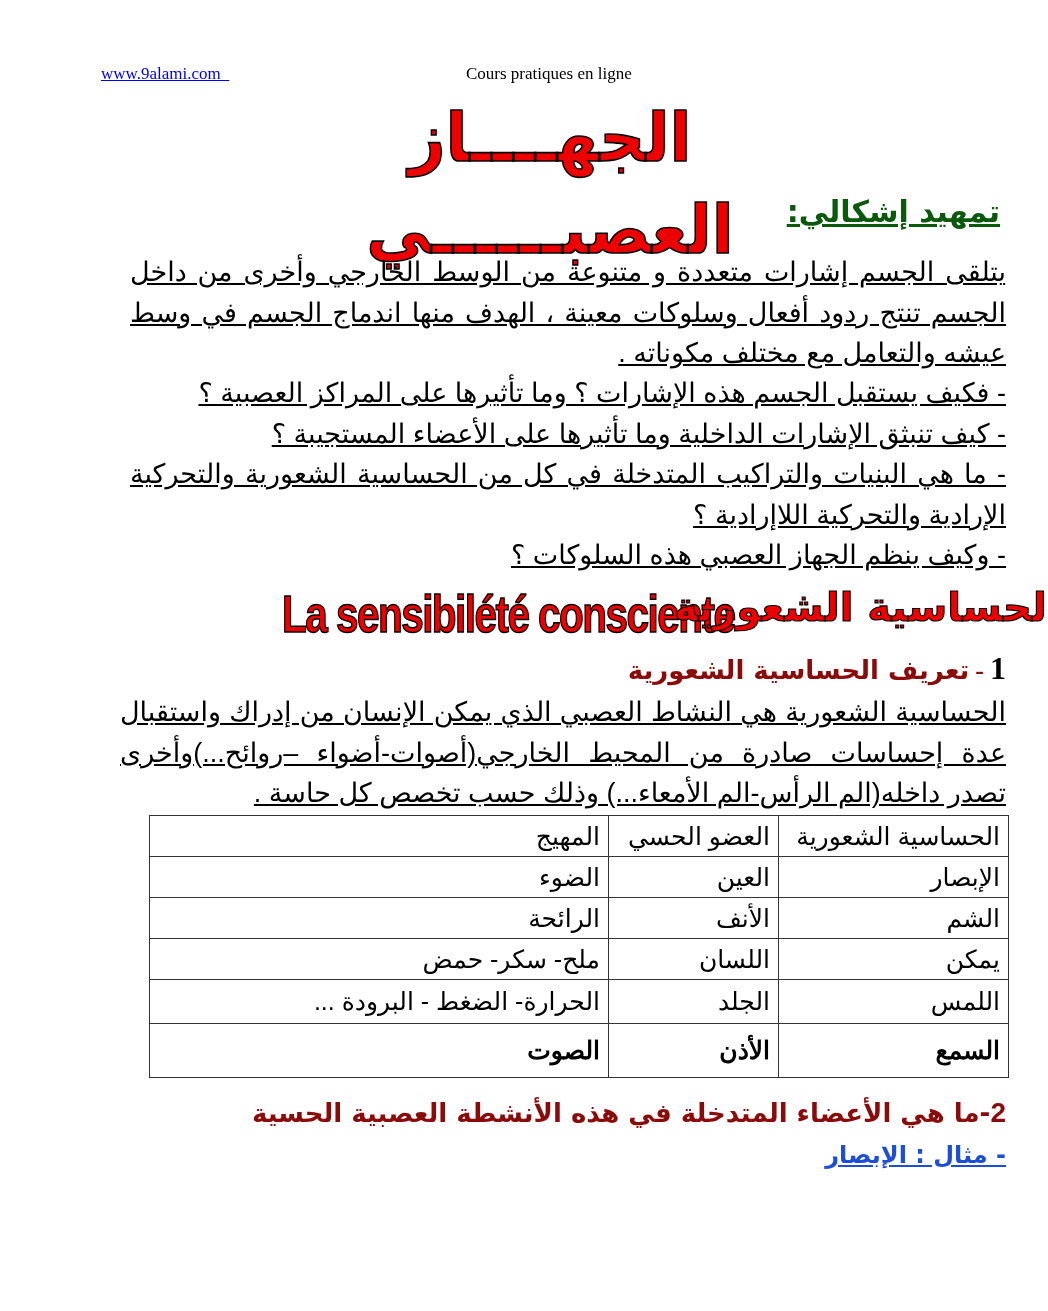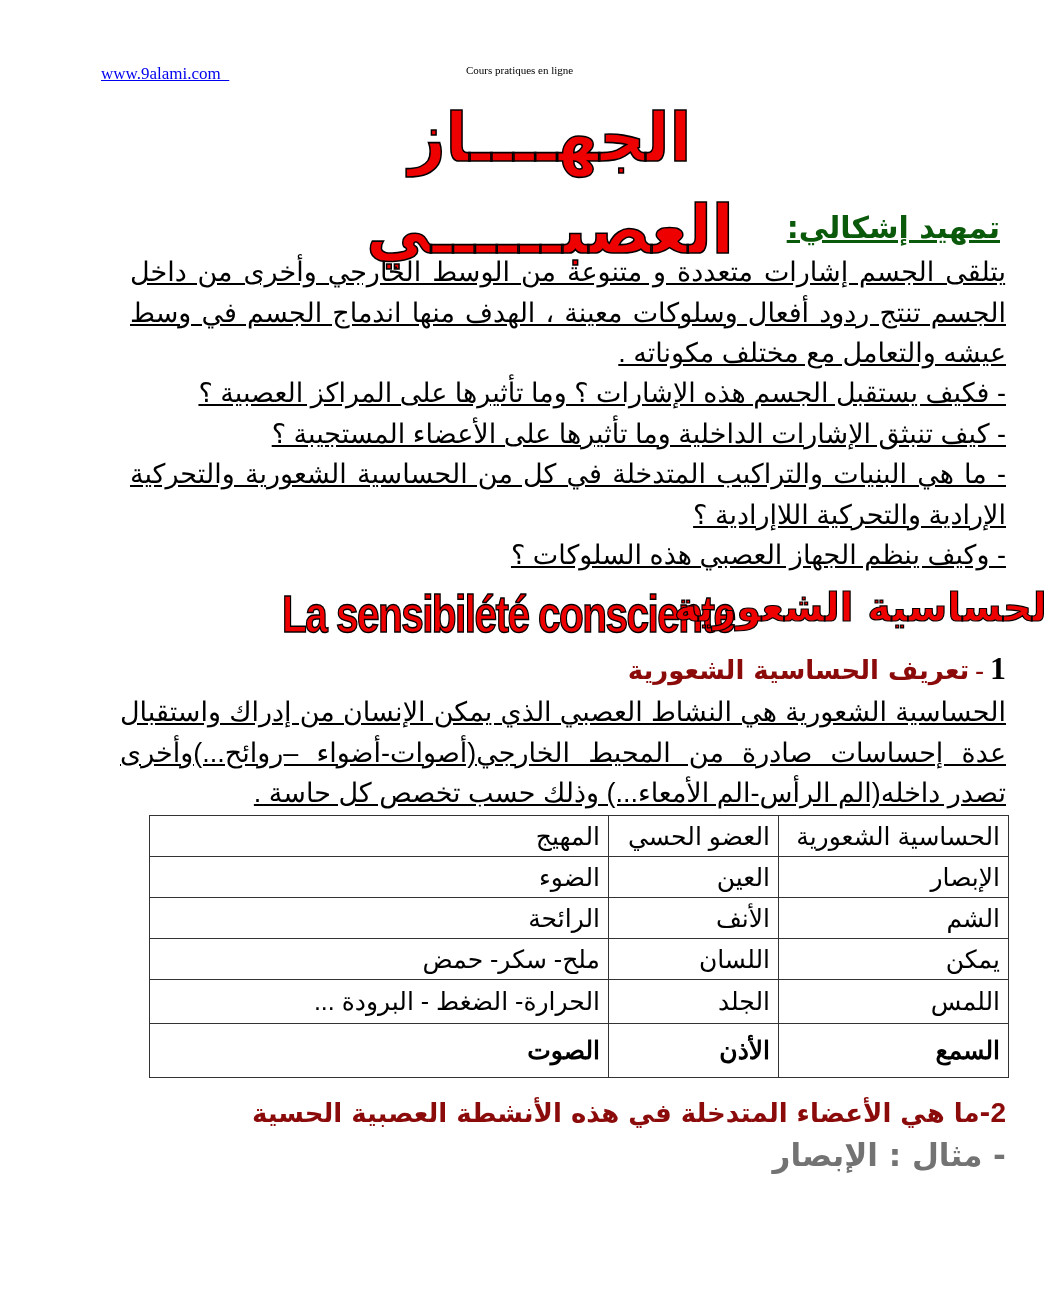--- a/index.html
+++ b/index.html
@@ -14,40 +14,40 @@
     }
     .page { position: absolute; left: 0; top: 0; width: 1048px; height: 1311px; }
 
     .header-link {
       position: absolute; left: 101px; top: 64px;
       font-family: "Liberation Serif", serif; font-size: 17px;
       color: #0000ee; text-decoration: underline; white-space: pre;
     }
     .header-tagline {
       position: absolute; left: 466px; top: 64px;
-      font-family: "Liberation Serif", serif; font-size: 11px; color: #000;
+      font-family: "Liberation Serif", serif; font-size: 17px; color: #000;
     }
 
     .main-title {
       position: absolute; left: 300px; top: 96px; width: 500px;
       text-align: center; direction: rtl;
       font-family: "DejaVu Sans", sans-serif; font-weight: bold;
       font-size: 64px; line-height: 88px;
       color: #ee0000;
       -webkit-text-stroke: 1.5px #000;
       letter-spacing: 1px;
       transform: scaleY(1.05);
     }
 
     .intro-heading {
       position: absolute; right: 48px; top: 190px;
       direction: rtl;
       font-family: "DejaVu Sans", sans-serif; font-weight: bold;
       font-size: 30px; line-height: 44px;
-      color: #0b5a0b; text-decoration: underline; margin-top: 16px;
+      color: #0b5a0b; text-decoration: underline;
     }
 
     .body-block {
       position: absolute; right: 42px; left: 130px;
       direction: rtl; text-align: justify; text-align-last: right;
       font-family: "Liberation Sans", sans-serif;
       font-size: 27px; line-height: 40.5px; color: #000; text-decoration: underline;
     }
     .intro-paragraph { top: 252px; }
     .questions { top: 373px; }
@@ -99,21 +99,21 @@
     }
     .senses-table tr.tall td { height: 44px; }
     .senses-table tr.taller td { height: 54px; font-weight: bold; }
     .senses-table td.c1 { width: 230px; }
     .senses-table td.c2 { width: 170px; }
 
     .example-line {
       position: absolute; right: 42px; top: 1135px;
       direction: rtl; white-space: nowrap;
       font-family: "DejaVu Sans", sans-serif; font-weight: bold;
-      font-size: 31px; line-height: 40px; color: #737373;
+      font-size: 24px; line-height: 40px; color: #1d4ed8; text-decoration: underline;
     }
   </style>
 </head>
 <body>
 
 <div class="page">
 
   <a class="header-link">www.9alami.com  </a>
   <span class="header-tagline">Cours pratiques en ligne</span>
 

